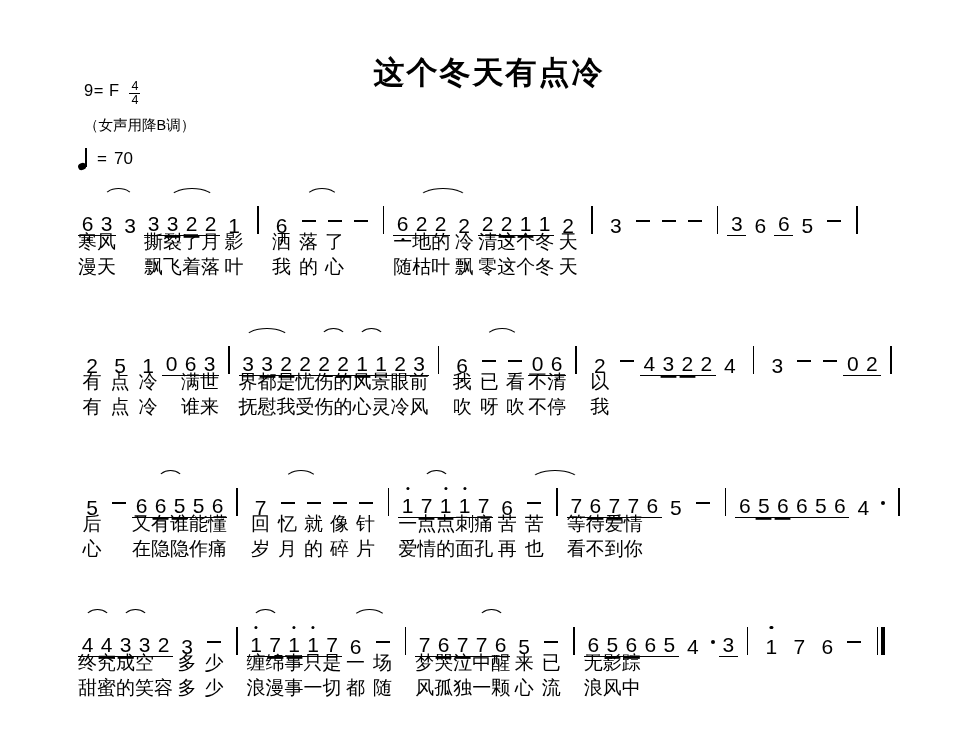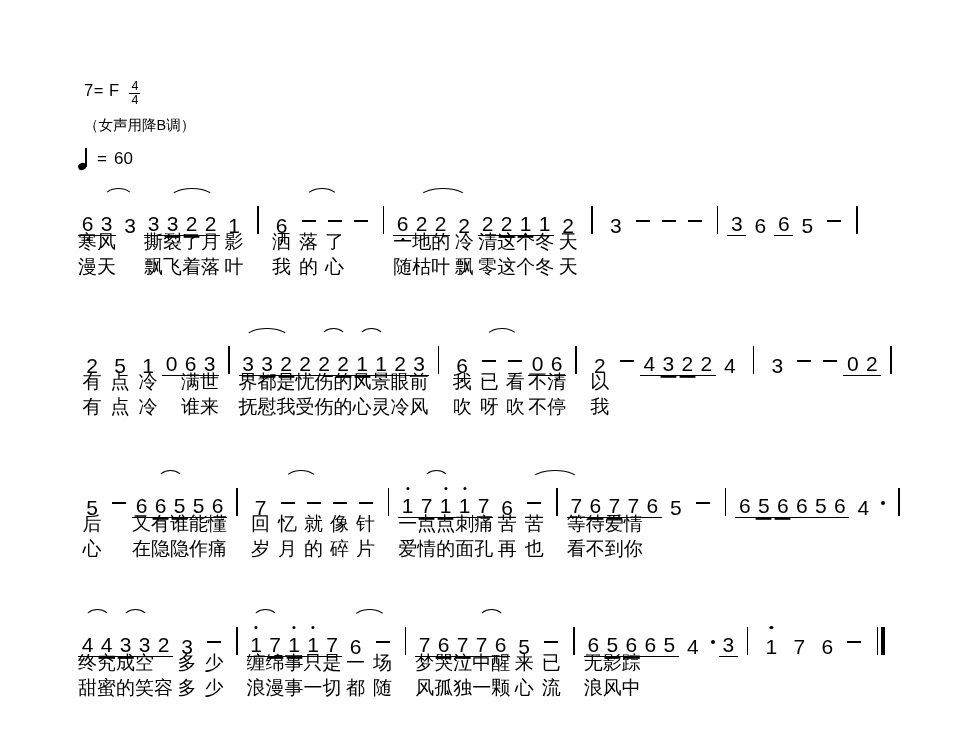--- a/index.html
+++ b/index.html
@@ -160,40 +160,41 @@
     white-space: pre;
     font-family: "Liberation Sans", "DejaVu Sans", sans-serif;
   }
   .lyr-cell { position: absolute; transform: translateX(-50%); font-size: 19px; }
 </style>
 </head>
 <body>
 
 <div id="sheet">
 
+  <div id="title">这个冬天有点冷</div>
 
   <div id="keyblock">
     <div class="keyline">
-      <span class="keytext">7= F</span>
+      <span class="keytext">9= F</span>
       <span class="timesig">
         <span class="num">4</span>
         <span class="den">4</span>
       </span>
     </div>
   </div>
 
   <div id="subkey">（女声用降B调）</div>
 
   <div id="tempo">
     <span class="quarter-note">
       <span class="head"></span>
         <span class="stem"></span>
     </span>
     <span class="eq">=</span>
-    <span class="bpm">60</span>
+    <span class="bpm">70</span>
   </div>
 
 
   <div id="staff-area"></div>
 
 <div class="line" style="top: 196px;">
       <div class="row notes-row">
         <span class="measure">
           <span class="n u1 hasdot" style="min-width: 19px; margin: 0px;">
             <span class="d">6</span>

